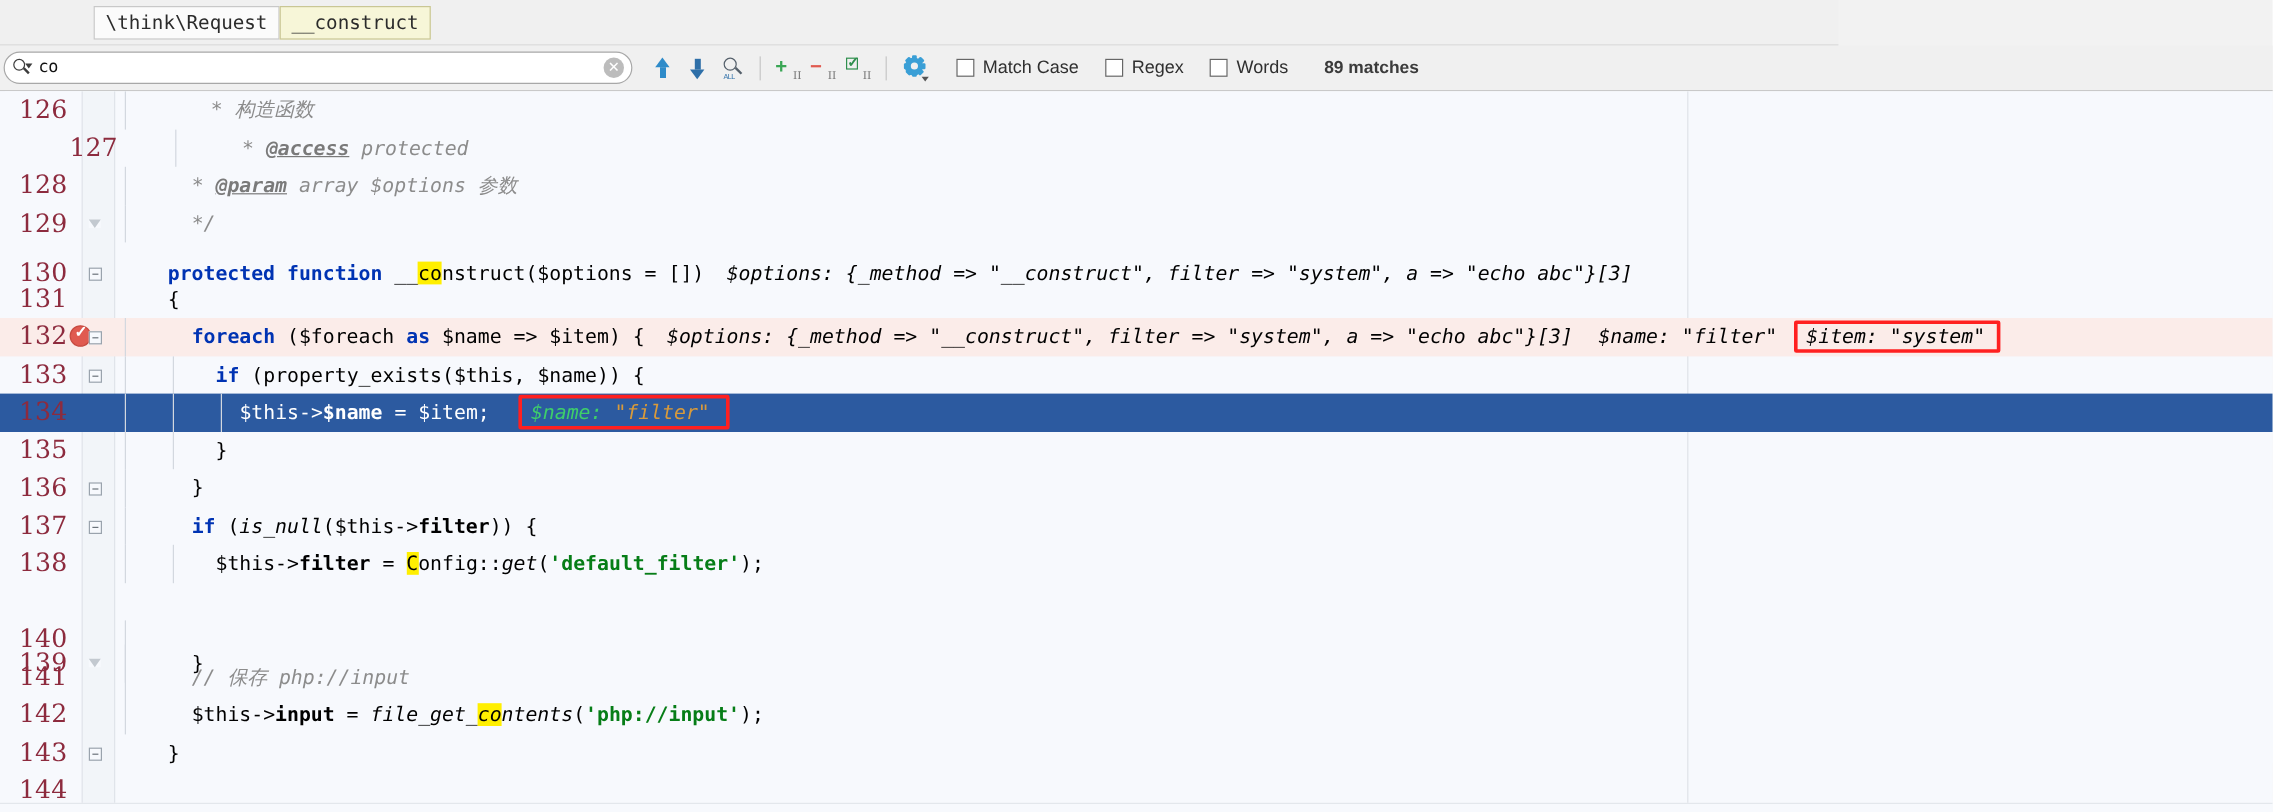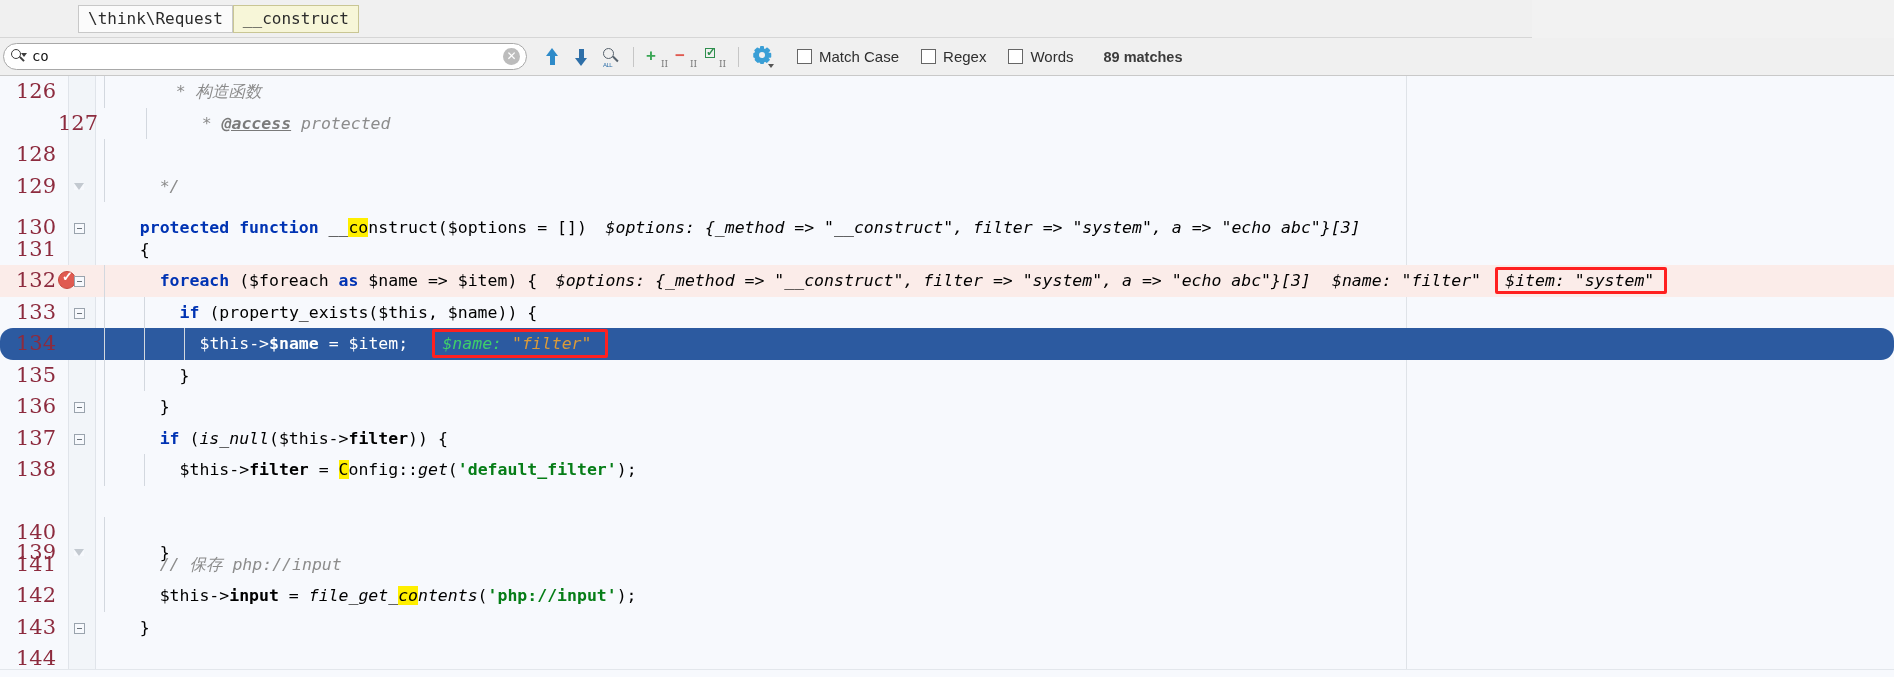--- a/index.html
+++ b/index.html
@@ -206,21 +206,21 @@
     border-left: 5.5px solid transparent; border-right: 5.5px solid transparent;
     border-top: 7px solid #c3c9d0;
   }
   .row .code {
     position: absolute; left: 100px; top: 0; height: 31.5px;
     line-height: 31.5px; white-space: pre;
     font-family: "DejaVu Sans Mono", monospace; font-size: 16.5px;
     color: #000000;
   }
   .row.highlight-bp { background: #fbece9; }
-  .row.selected { background: #2c5aa0; border-radius: 13px; }
+  .row.selected { background: #2c5aa0; }
 
   .indent-guide {
     position: absolute; top: 0; width: 1px; height: 31.5px; background: #d3d8df;
   }
 
   
   .kw   { color: #0033b3; font-weight: bold; }
   .fn   { color: #000000; }
   .var  { color: #000000; }
   .varb { color: #000000; font-weight: bold; }
@@ -349,20 +349,21 @@
           <div class="code" style="left: 159.7px; margin-left: 16px;"><span class="cmt">* 构造函数</span></div>
         </div>
         <div class="row" style="top: 31.5px; margin-left: 42px;">
           <div class="lnum">127</div>
           <div class="indent-guide" style="left: 104px;"></div>
           <div class="code" style="left: 159.7px;"><span class="cmt">* </span><span class="tag">@access</span><span class="cmt"> protected</span></div>
         </div>
         <div class="row" style="top: 63px;">
           <div class="lnum">128</div>
           <div class="indent-guide" style="left: 104px;"></div>
+          <div class="code" style="left: 159.7px;"><span class="cmt">* </span><span class="tag">@param</span><span class="cmt"> array $options 参数</span></div>
         </div>
         <div class="row" style="top: 94.5px;">
           <div class="lnum">129</div>
           <div class="fold tri-dn"></div>
           <div class="indent-guide" style="left: 104px;"></div>
           <div class="code" style="left: 159.7px;"><span class="cmt">*/</span></div>
         </div>
         <div class="row" style="top: 136px; text-decoration: underline;">
           <div class="lnum">130</div>
           <div class="fold sq"></div>

